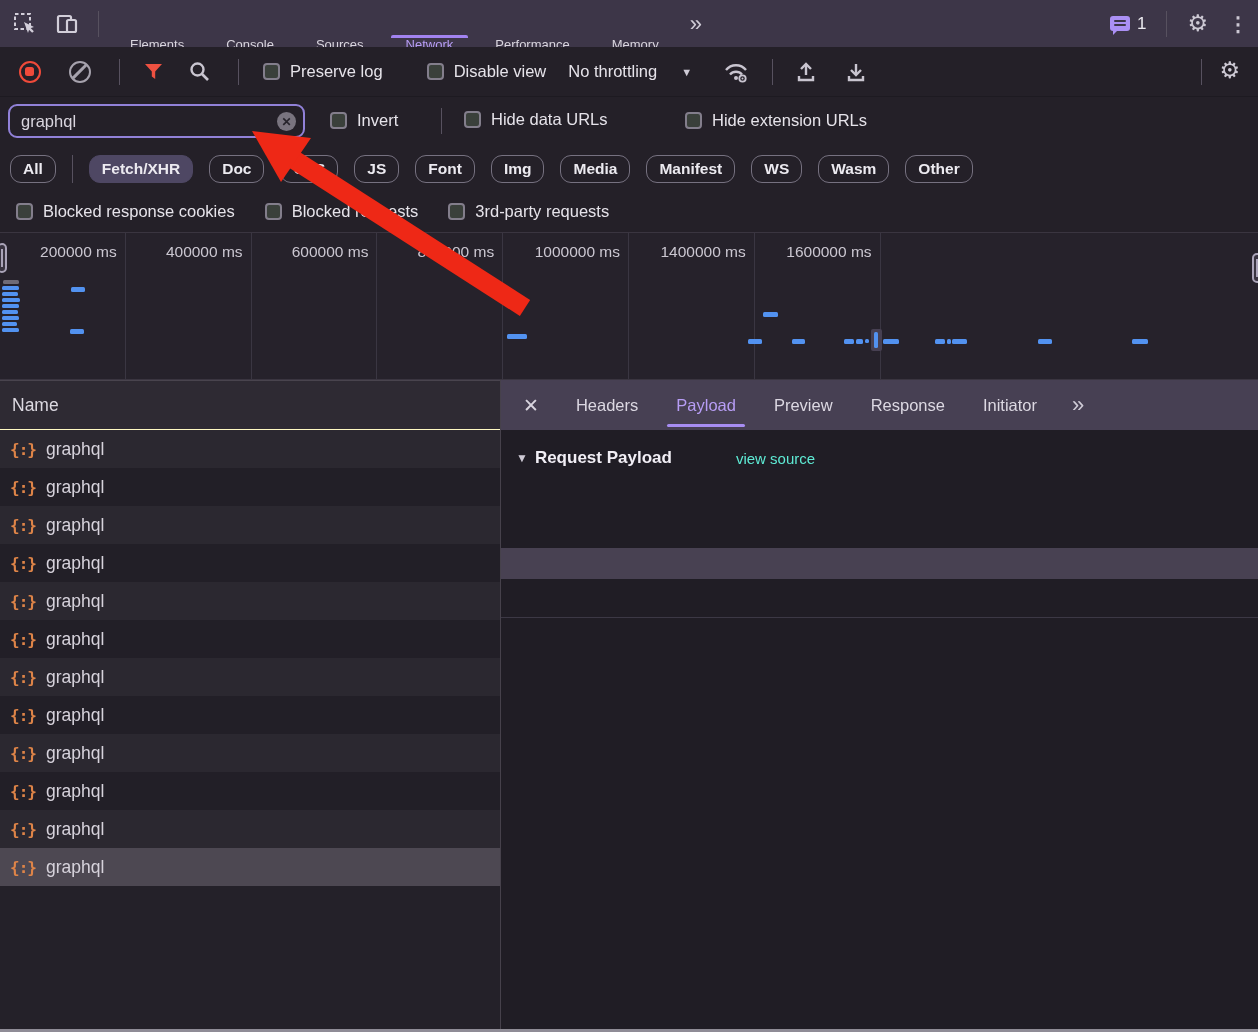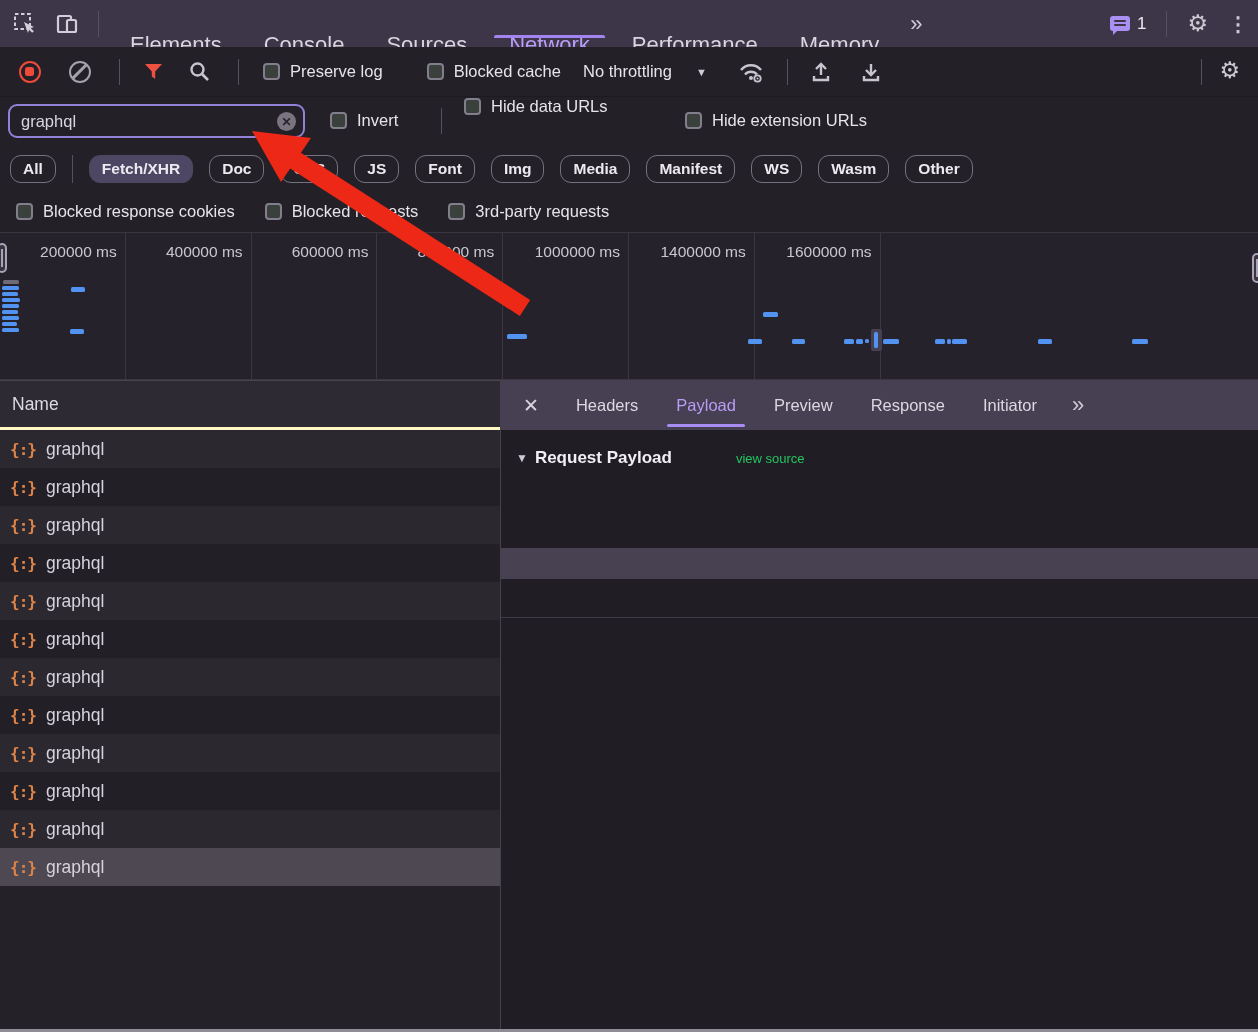--- a/index.html
+++ b/index.html
@@ -6,21 +6,21 @@
   html,body { background:#16141a; }
   body { font-family:"Liberation Sans", sans-serif; }
   #stage { position:relative; width:1258px; height:1032px; background:#242028; overflow:hidden;
            color:#dcd8e1; font-size:16px; }
   .abs { position:absolute; }
 
   
   #topbar { left:0; top:0; width:1258px; height:47px; background:#3d3648; display:flex; align-items:center; }
   .tb-icon { display:flex; align-items:center; justify-content:center; width:34px; height:34px; }
   .vsep { width:1px; height:26px; background:#57515f; }
-  .main-tab { height:29px; line-height:47px; padding:12px 21px; color:#d9d5de; font-size:22px; position:relative; cursor:default; }
+  .main-tab { height:29px; line-height:47px; padding:12px 21px; color:#d9d5de; font-size:13px; position:relative; cursor:default; }
   .main-tab.active { color:#b79df5; }
   .main-tab.active .underline { position:absolute; left:6px; right:6px; bottom:0; height:3px; background:#a283f0; border-radius:2px 2px 0 0; }
   .chevrons { color:#cfcbd6; font-size:22px; padding:0 10px; letter-spacing:-2px; }
   #topbar-right { position:absolute; right:10px; top:0; height:47px; display:flex; align-items:center; gap:20px; }
   .bubble { width:20px; height:15px; background:#ab90f4; border-radius:3px; position:relative; }
   .bubble:after { content:""; position:absolute; left:3px; bottom:-4px; border:4px solid transparent; border-top-color:#ab90f4; border-left-color:#ab90f4; }
   .bubble i { position:absolute; left:4px; right:4px; height:2px; background:#3d3648; border-radius:1px; }
   .gear { font-size:23px; color:#ccc8d3; line-height:1; }
   .kebab { font-size:20px; color:#ccc8d3; font-weight:bold; letter-spacing:0; }
 
@@ -53,38 +53,38 @@
   
   #timeline { left:0; top:232px; width:1258px; height:148px; background:#26222b; background:#26222b; border-top:1px solid #3a3540; border-bottom:1px solid #3a3540; overflow:hidden; }
   #tick-row { position:absolute; left:0; top:0; height:148px; width:1258px; display:flex; }
   .tick-cell { width:125.8px; height:148px; border-right:1px solid #3a3642; color:#cbc7d1; font-size:15.5px; text-align:right; padding:10px 8px 0 0; flex:0 0 auto; }
   .bar { position:absolute; background:#5292f0; border-radius:1.5px; }
   .handle { position:absolute; width:10px; height:30px; background:#393440; border:2px solid #aaa4b8; border-radius:6px; }
   .handle i { position:absolute; left:2px; top:4px; bottom:4px; width:2px; background:#aaa4b8; }
 
   
   #leftpanel { left:0; top:380px; width:501px; height:652px; background:#242129; border-right:1px solid #46414b; }
-  #name-header { height:50px; background:#2e2a33; border-top:1px solid #49444e; border-bottom:3px solid #fef9c3; display:flex; align-items:center; padding-left:12px; font-size:17.5px; color:#dcd9e1; }
+  #name-header { height:50px; background:#2e2a33; border-top:1px solid #49444e; border-bottom:1px solid #fef9c3; display:flex; align-items:center; padding-left:12px; font-size:17.5px; color:#dcd9e1; }
   .req-row { height:38px; display:flex; align-items:center; padding-left:10px; gap:10px; font-size:17.5px; color:#d7d3dc; }
   .req-row:nth-child(odd) { background:#2b2830; }
   .req-row:nth-child(even) { background:#221f27; }
   .req-row.selected { background:#4d4852; }
   .json-ic { font-family:"DejaVu Sans Mono",monospace; color:#de8448; font-size:16px; font-weight:bold; letter-spacing:-1px; }
 
   #rightpanel { left:501px; top:380px; width:757px; height:652px; background:#201d25; }
   #det-tabs { height:50px; background:#474053; display:flex; align-items:center; }
   .det-close { color:#d9d5df; font-size:19px; padding:0 18px 0 22px; }
   .det-tab { position:relative; height:50px; line-height:50px; padding:0 19px; font-size:16.5px; color:#dcd8e2; }
   .det-tab.active { color:#b79df5; }
   .det-tab.active .underline { position:absolute; left:10px; right:10px; bottom:3px; height:3px; background:#a78df2; border-radius:2px; }
 
   .tri { color:#cfcbd6; font-size:12px; }
   #payload-head { position:absolute; left:0; top:63px; width:757px; height:30px; display:flex; align-items:center; }
   #payload-title { font-weight:bold; font-size:17px; color:#f1eef5; margin-left:7px; }
-  #view-source { font-size:13px; color:#22c55e; margin-left:64px; }
+  #view-source { font-size:15px; color:#5eead4; margin-left:64px; }
   .mono { font-family:"DejaVu Sans Mono",monospace; font-size:18px; letter-spacing:0.2px; white-space:pre; overflow:hidden; }
   .code-line { position:absolute; width:757px; height:31px; line-height:31px; color:#d9d5df; }
   .hl { background:#484152; }
   .hl, .hl span { color:#e6e2ec; }
   #code-divider { position:absolute; left:0; top:237px; width:757px; height:1px; background:#3c3845; }
 
   #bottom-strip { left:0; top:1029px; width:1258px; height:3px; background:#8f8c96; }
 
   svg.icon { display:block; }
   #arrow-overlay { position:absolute; left:0; top:0; width:1258px; height:1032px; pointer-events:none; z-index:99; }
@@ -151,21 +151,21 @@
           <line x1="13" y1="13" x2="19" y2="19" stroke="#c9c5d0" stroke-width="2.6"></line>
         </svg>
     </div>
     <div class="vsep" style="margin:0 24px 0 28px"></div>
     <div class="ck-group">
       <span class="cb"></span>
       <span class="ck-label">Preserve log</span>
     </div>
     <div class="ck-group" style="margin-left:44px">
       <span class="cb"></span>
-      <span class="ck-label">Blocked cache</span>
+      <span class="ck-label">Disable view</span>
     </div>
     <div class="ck-group" style="margin-left:22px">
       <span style="color:#e6e3ea;font-size:16.5px">No throttling</span>
       <span class="dd-caret">▼</span>
     </div>
     <div style="margin-left:30px">
       <svg class="icon" width="28" height="24" viewBox="0 0 28 24">
         <path d="M4 10 A13 13 0 0 1 24 10" fill="none" stroke="#c9c5d0" stroke-width="2.4"></path>
         <path d="M8 14.5 A8 8 0 0 1 20 14.5" fill="none" stroke="#c9c5d0" stroke-width="2.4"></path>
         <circle cx="14" cy="18" r="2" fill="#c9c5d0"></circle>
@@ -195,21 +195,21 @@
   <div id="filterrow" class="abs">
     <div id="filter-input-wrap">
       <input id="filter-input" type="text" value="graphql" style="">
       <span class="clear-x">✕</span>
     </div>
     <div class="ck-group" style="position:absolute;left:330px;top:14px">
       <span class="cb"></span>
       <span class="ck-label">Invert</span>
     </div>
     <div class="vsep" style="position:absolute;left:441px;top:11px"></div>
-    <div class="ck-group" style="position:absolute;left:464px;top:0">
+    <div class="ck-group" style="position:absolute;left:464px;top:13px">
       <span class="cb"></span>
       <span class="ck-label">Hide data URLs</span>
     </div>
     <div class="ck-group" style="position:absolute;left:685px;top:14px">
       <span class="cb"></span>
       <span class="ck-label">Hide extension URLs</span>
     </div>
   </div>
 
   <div id="chiprow" class="abs">

